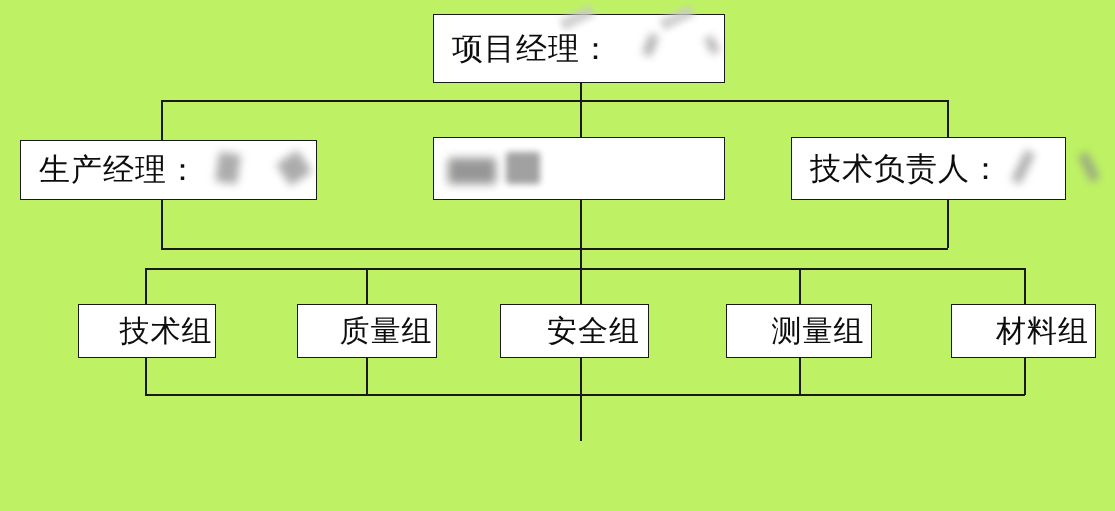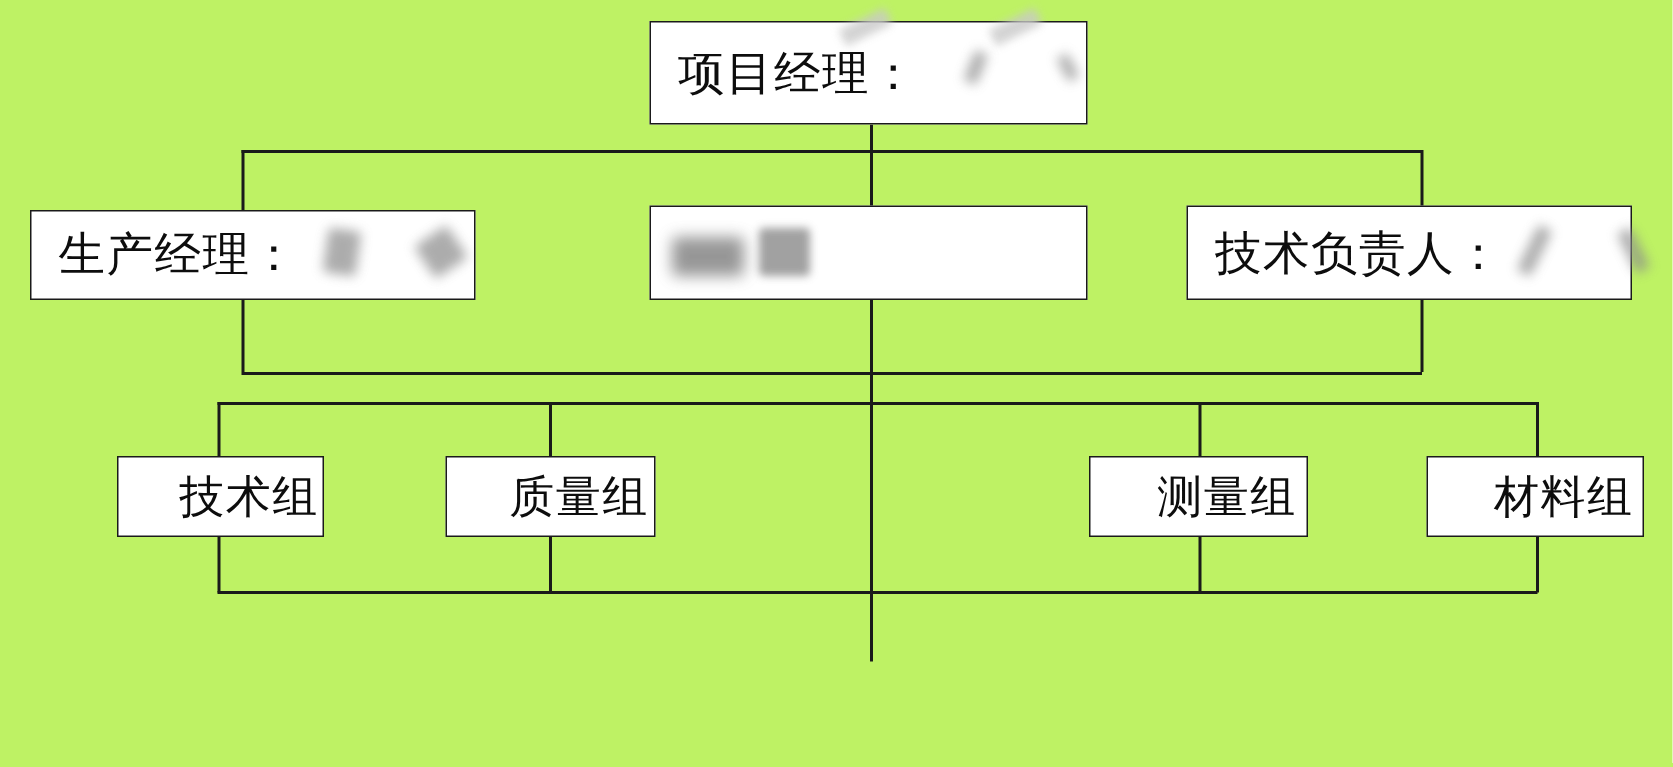--- a/index.html
+++ b/index.html
@@ -122,36 +122,39 @@
     </span>
   </div>
 
   <div class="node-box lead" style="left:433px; top:137px; width:292px; height:63px;">
     <span class="redacted" style="width:108px;">
       <i style="left:4px; top:6px; width:48px; height:26px; background:#6f6f6f; filter:blur(5px);"></i>
       <i style="left:62px; top:0px; width:34px; height:32px; background:#7d7d7d; filter:blur(3px);"></i>
     </span>
   </div>
 
-  <div class="node-box lead" style="left:791px; top:137px; width:297px; height:63px;justify-content:center;">
+  <div class="node-box lead" style="left:791px; top:137px; width:275px; height:63px;justify-content:center;">
     <span class="node-label">技术负责人：</span>
     <span class="redacted" style="width:118px;">
       <i style="left:6px; top:-2px; width:10px; height:34px; transform:rotate(26deg);"></i>
       <i style="left:72px; top:0px; width:10px; height:30px; transform:rotate(-26deg);"></i>
     </span>
   </div>
 
   <div class="node-box group" style="left:78px; top:304px; width:138px; height:54px;">
     <span class="node-label">技术组</span>
   </div>
 
   <div class="node-box group" style="left:297px; top:304px; width:140px; height:54px;">
     <span class="node-label">质量组</span>
   </div>
 
+  <div class="node-box group" style="left:500px; top:304px; width:149px; height:54px;">
+    <span class="node-label">安全组</span>
+  </div>
 
   <div class="node-box group" style="left:726px; top:304px; width:146px; height:54px;">
     <span class="node-label">测量组</span>
   </div>
 
   <div class="node-box group" style="left:951px; top:304px; width:145px; height:54px;">
     <span class="node-label">材料组</span>
   </div>
 
 

